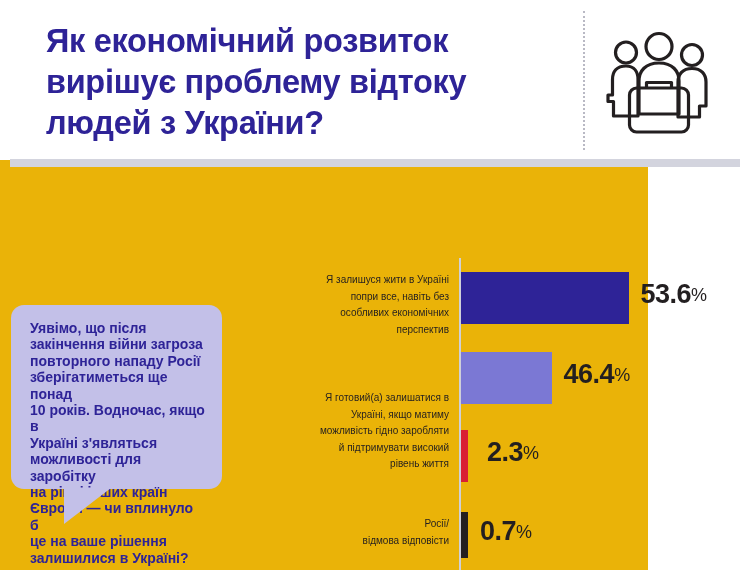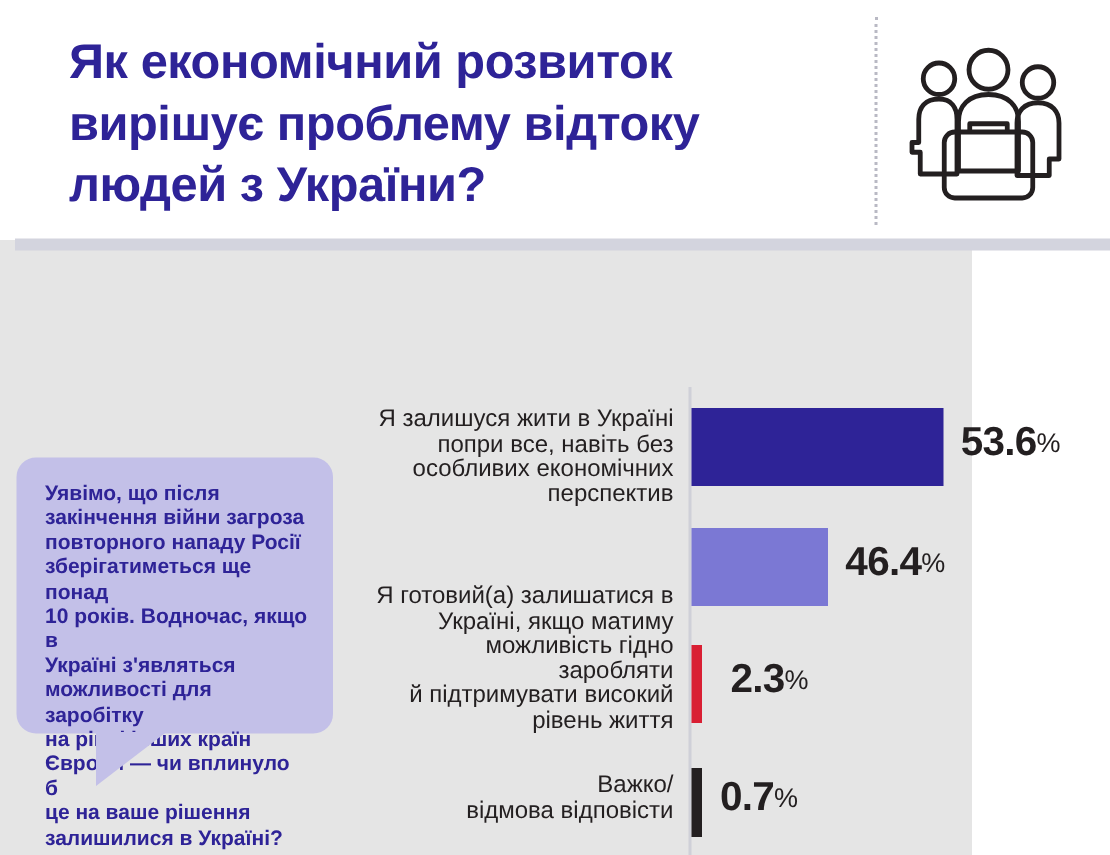--- a/index.html
+++ b/index.html
@@ -13,21 +13,21 @@
     background: #ffffff;
     font-family: "Liberation Sans", "DejaVu Sans", sans-serif;
     overflow: hidden;
     position: relative;
   }
 
   #page {
     position: relative;
     width: 648px;
     height: 570px;
-    background: #e5e5e5;
+    background: #eab308;
   }
 
   
   .header {
     position: absolute;
     left: 0;
     top: 0;
     width: 740px;
     height: 160px;
     background: #ffffff;
@@ -141,21 +141,21 @@
   .row {
     position: absolute;
     left: 0;
     width: 490px;
   }
   .row-label {
     position: absolute;
     left: 0;
     width: 199px;
     text-align: right;
-    font-size: 16px;
+    font-size: 10px;
     line-height: 16.5px;
     color: #231f20;
     white-space: pre-line;
   }
   .row-bar {
     position: absolute;
     left: 211px;
     height: 100%;
   }
   .row-value {
@@ -242,21 +242,21 @@
 й підтримувати високий
 рівень життя</div>
           <div class="row-bar" style="top: 12px; height: 52px; width: 90.584px; background: rgb(123, 120, 212);"></div>
           <div class="row-value" style="left: 313.584px; top: 19px;"><span>46.4</span><span class="pct">%</span></div>
         </div>
         <div class="row" style="top: 164px; height: 66px;">
           <div class="row-bar" style="top: 8px; height: 52px; width: 7px; background: rgb(217, 31, 51);"></div>
           <div class="row-value" style="left: 237px; top: 15px;"><span>2.3</span><span class="pct">%</span></div>
         </div>
         <div class="row" style="top: 250px; height: 60px;">
-          <div class="row-label" style="top: 8px;">Важко/
+          <div class="row-label" style="top: 8px;">Росії/
 відмова відповісти</div>
           <div class="row-bar" style="top: 4px; height: 46px; width: 7px; background: rgb(35, 31, 32);"></div>
           <div class="row-value" style="left: 230px; top: 8px;"><span>0.7</span><span class="pct">%</span></div>
         </div>
       </div>
   </div>
 
 </div>
 
 </body></html>

